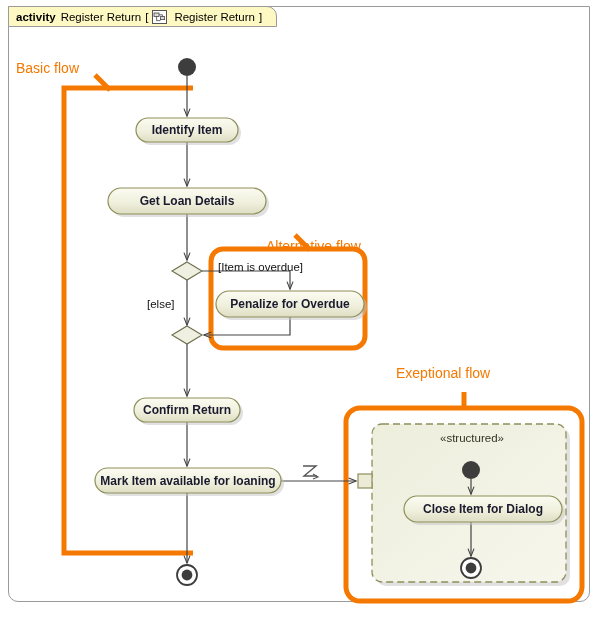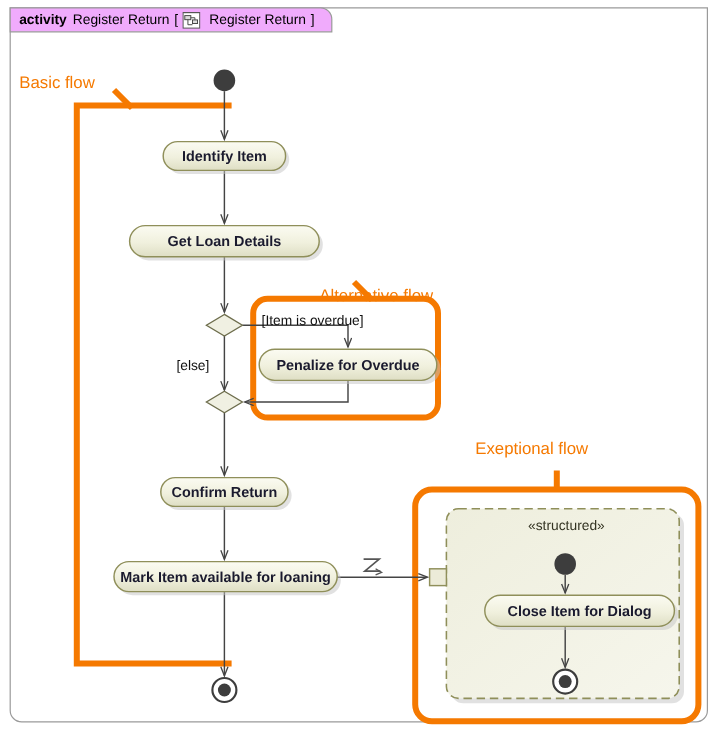--- a/index.html
+++ b/index.html
@@ -29,21 +29,21 @@
   }
   #frame-tab {
     position: absolute;
     left: 8px;
     top: 6px;
     height: 21px;
     box-sizing: border-box;
     border: 1px solid #9a9a9a;
     border-bottom: 1px solid #9a9a9a;
     border-radius: 0 10px 0 0;
-    background: #f0abfc;
+    background: #fef9c3;
     display: flex;
     align-items: center;
     padding: 0 14px 0 7px;
     white-space: nowrap;
     z-index: 6;
   }
   #frame-tab .kw {
     font-size: 11.5px;
     font-weight: bold;
     color: #000000;

